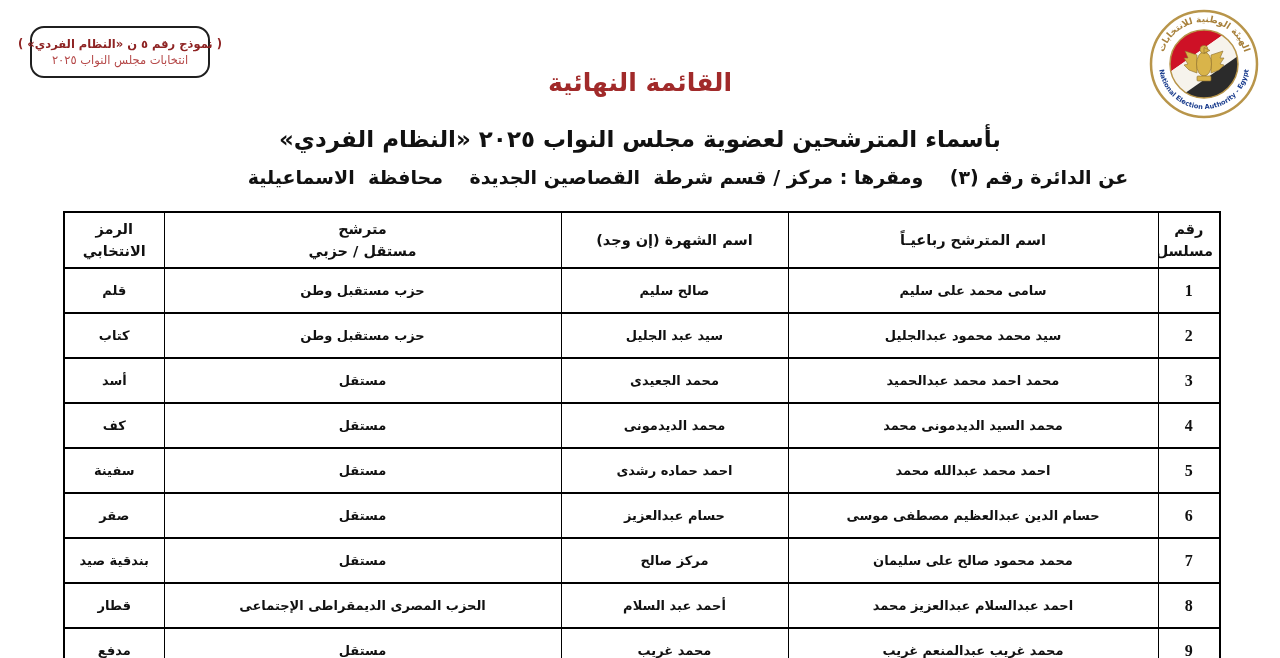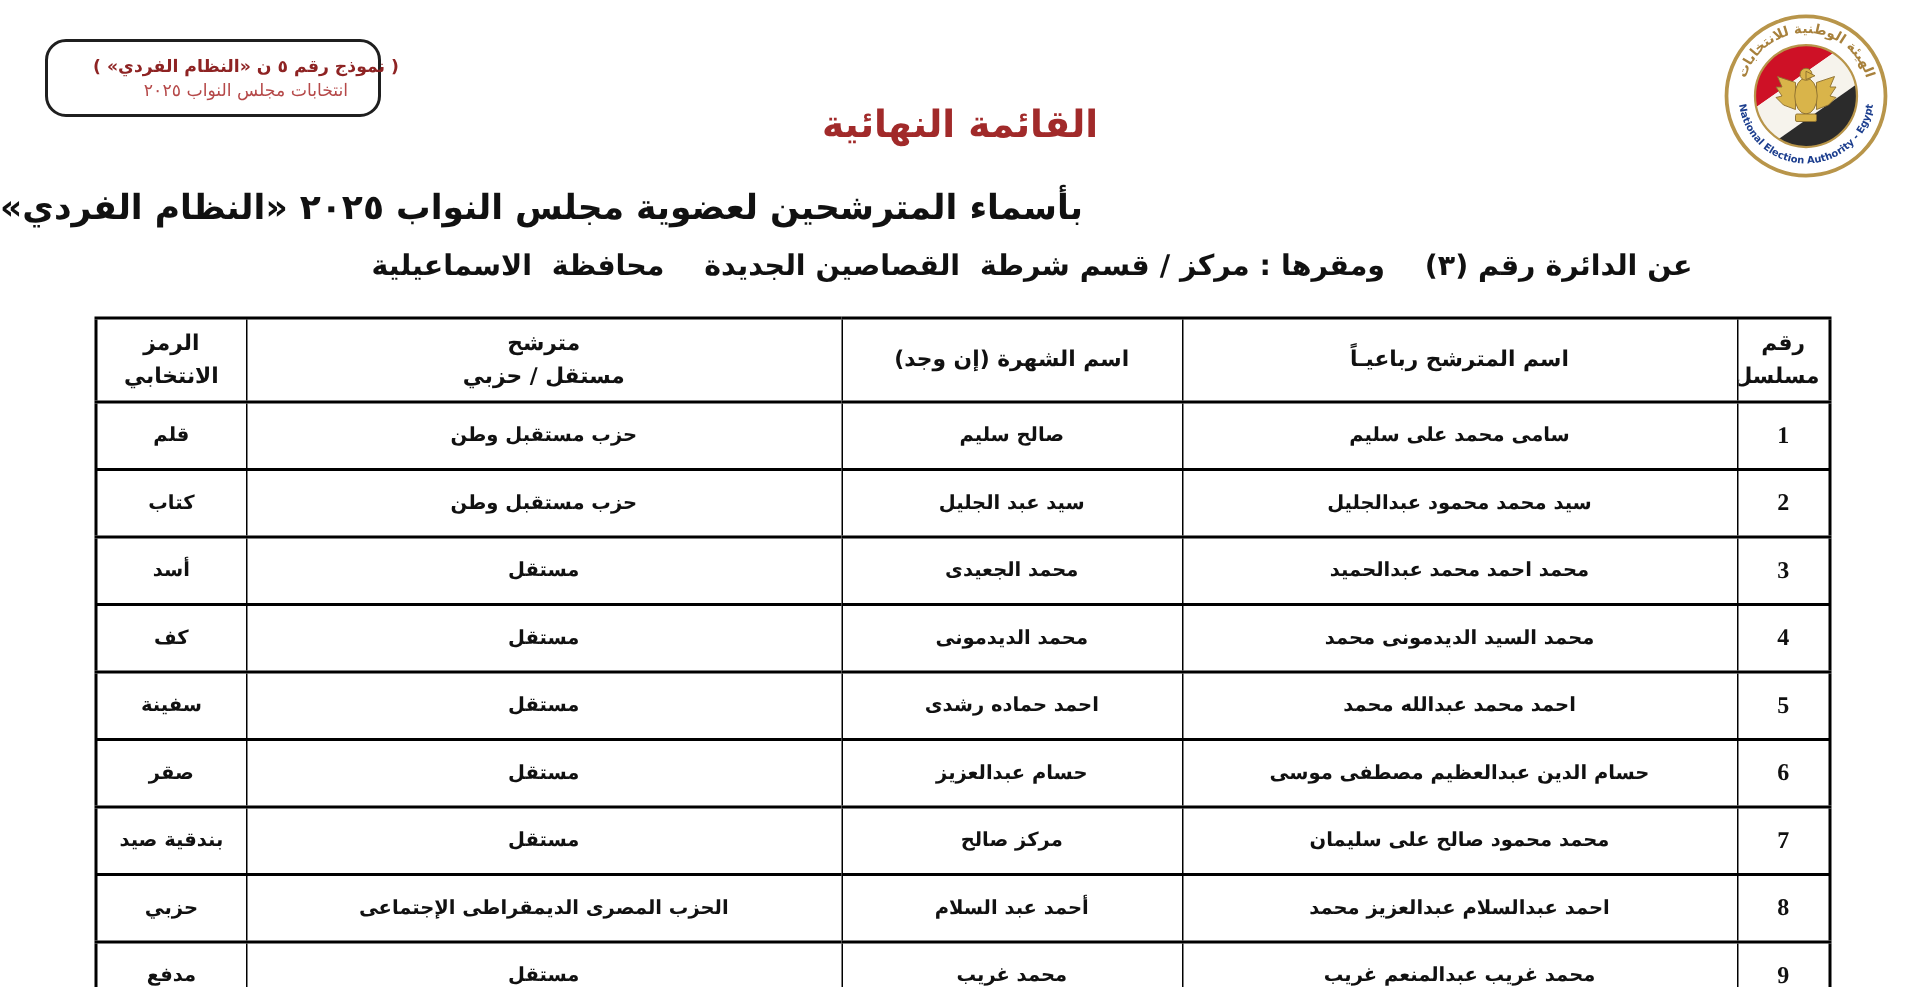--- a/index.html
+++ b/index.html
@@ -5,33 +5,33 @@
   html,body{margin:0;padding:0;}
   body{
     width:1280px;height:658px;background:#ffffff;position:relative;
     font-family:"DejaVu Sans", sans-serif;overflow:hidden;color:#111;
   }
   
   .form-box{
     position:absolute;left:30px;top:26px;width:176px;height:48px;
     border:2px solid #1f1f1f;border-radius:14px;
     display:flex;flex-direction:column;justify-content:center;align-items:center;
-    direction:rtl;gap:2px;padding-left:44px;
+    direction:rtl;gap:2px;
   }
   .form-line1{color:#8e2323;font-size:11.5px;font-weight:bold;white-space:nowrap;}
   .form-line2{color:#b54848;font-size:11.5px;font-weight:normal;white-space:nowrap;}
   
   .logo{position:absolute;left:1148px;top:8px;width:112px;height:112px;}
   
   .title{
     position:absolute;top:68px;left:0;width:100%;margin:0;text-align:center;
     color:#a12a2a;font-size:25px;font-weight:bold;direction:rtl;
   }
   .subtitle{
-    position:absolute;top:126px;left:0;width:100%;text-align:left;
+    position:absolute;top:126px;left:0;width:100%;text-align:center;
     font-size:23px;font-weight:bold;direction:rtl;white-space:pre-wrap;
   }
   .district{
     position:absolute;top:166px;left:0;width:100%;text-align:center;
     font-size:19px;font-weight:bold;direction:rtl;white-space:pre-wrap;margin-left:48px;
   }
   
   table.candidates{
     position:absolute;left:63px;top:211px;width:1156px;
     border-collapse:collapse;table-layout:fixed;direction:rtl;
@@ -164,21 +164,21 @@
       <td>محمد محمود صالح على سليمان</td>
       <td>مركز صالح</td>
       <td>مستقل</td>
       <td>بندقية صيد</td>
     </tr>
     <tr>
       <td class="serial">8</td>
       <td>احمد عبدالسلام عبدالعزيز محمد</td>
       <td>أحمد عبد السلام</td>
       <td>الحزب المصرى الديمقراطى الإجتماعى</td>
-      <td>حزبي</td>
+      <td>قطار</td>
     </tr>
     <tr>
       <td class="serial">9</td>
       <td>محمد غريب عبدالمنعم غريب</td>
       <td>محمد غريب</td>
       <td>مستقل</td>
       <td>مدفع</td>
     </tr>
   </tbody>
 </table>

